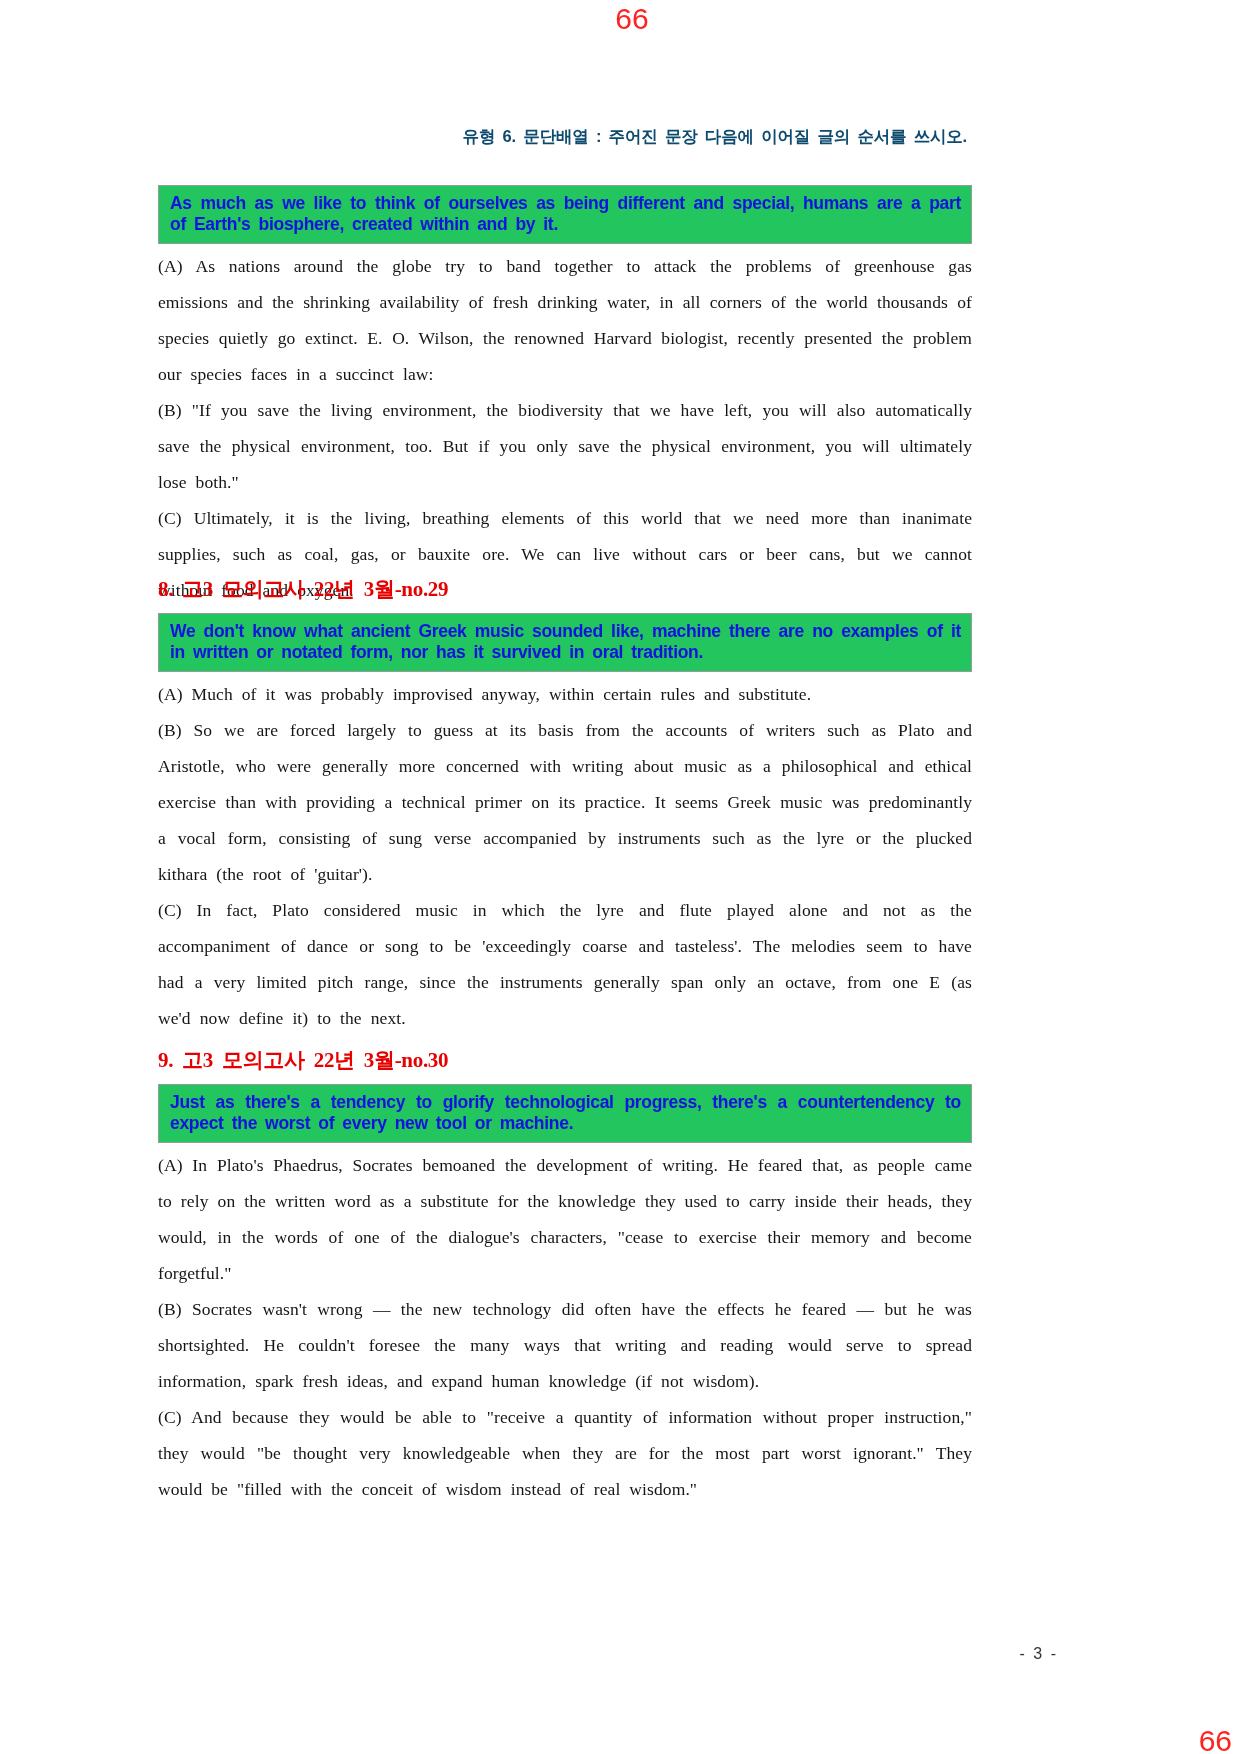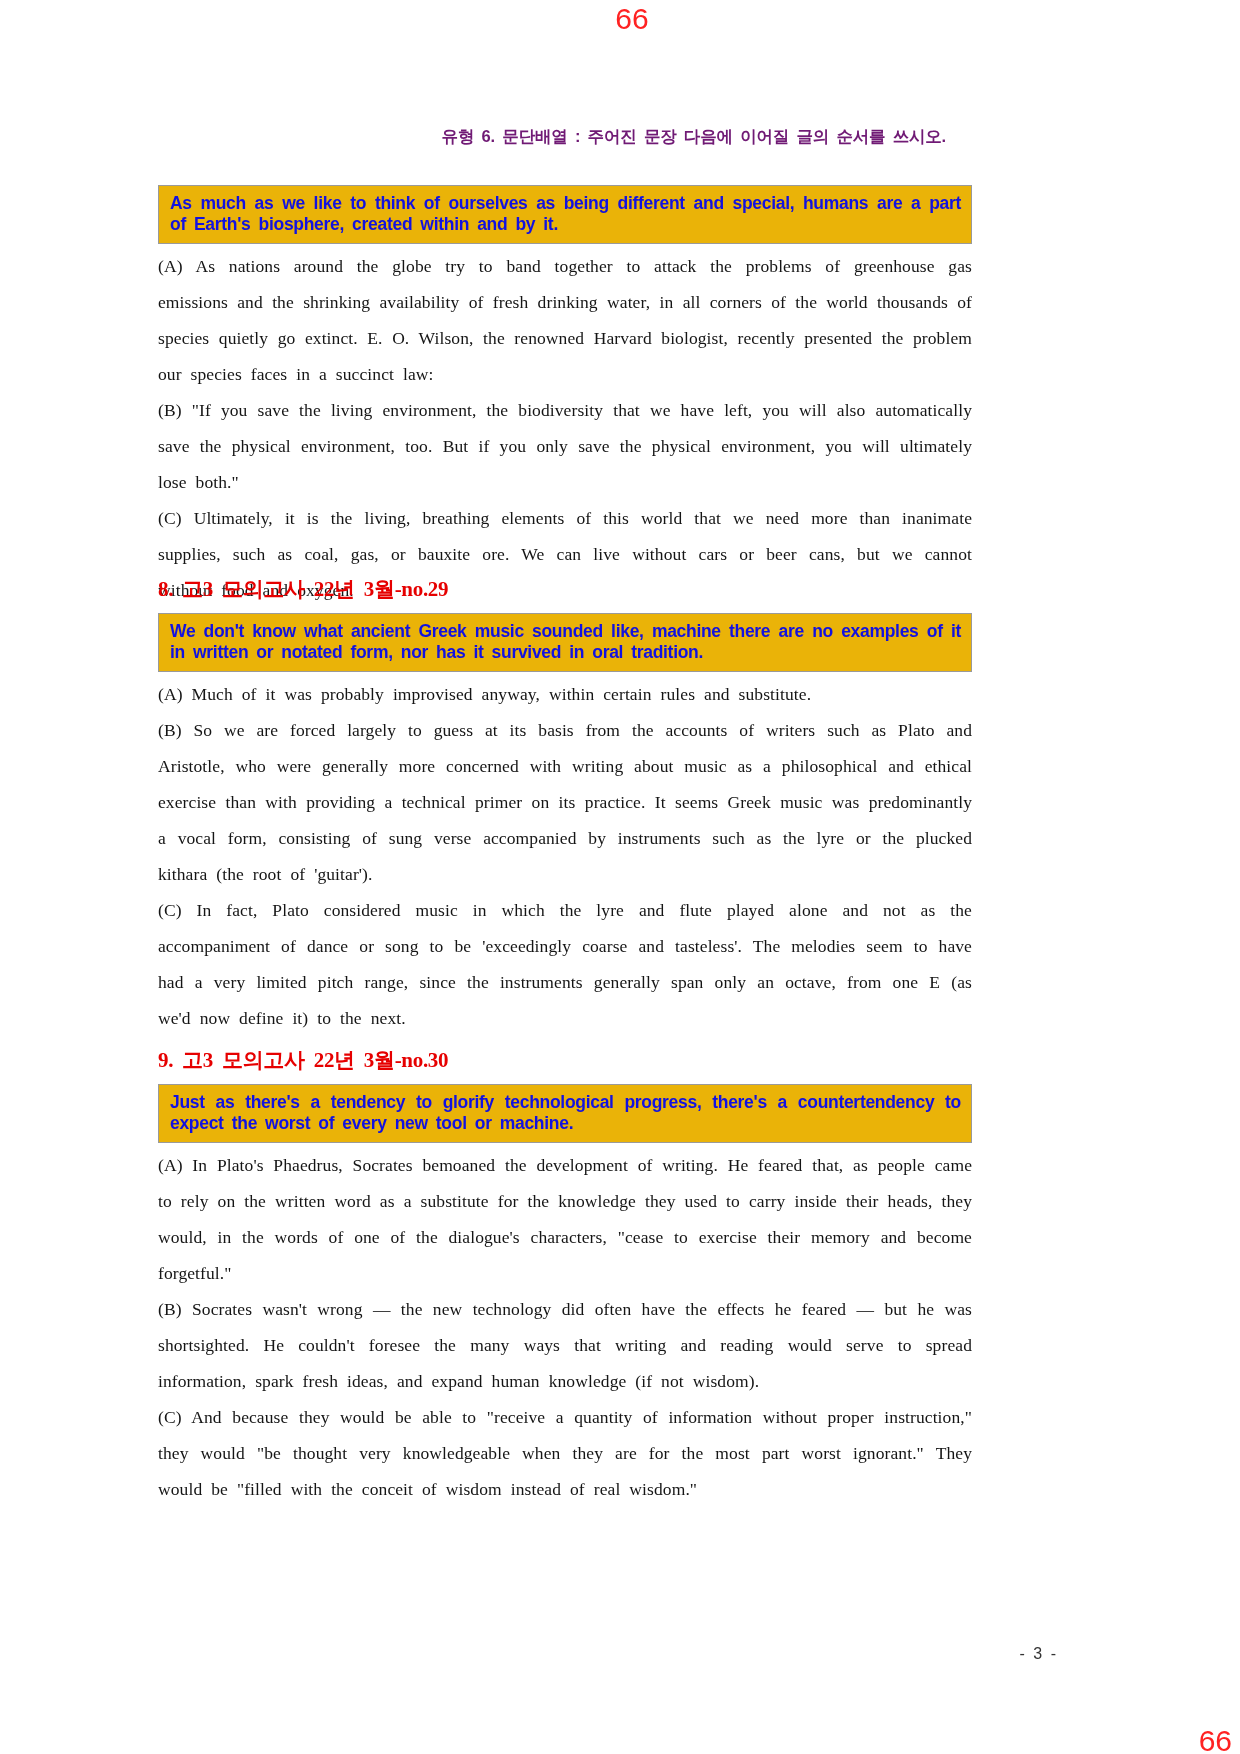--- a/index.html
+++ b/index.html
@@ -19,46 +19,46 @@
     font-size: 30px; font-weight: 400;
     color: #ff2222;
     letter-spacing: 0px;
     padding-left: 24px;
   }
   .corner-num.top { top: 2px; left: 0; width: 1240px; text-align: center; }
   .corner-num.bottom { right: 8px; bottom: -4px; }
 
   .instruction {
     position: absolute;
-    top: 126px; left: 144px; width: 814px;
+    top: 126px; left: 165px; width: 814px;
     padding-right: 12px;
     text-align: right;
     font-family: "Liberation Sans", sans-serif;
     font-weight: bold;
     font-size: 16.5px;
-    color: #701a75;
+    color: #0c4a6e;
     letter-spacing: -0.2px;
     word-spacing: 3px;
   }
 
   .exercise { position: absolute; left: 158px; width: 814px; }
 
   .exercise-heading {
     font-family: "Liberation Serif", serif;
     font-weight: bold;
     font-size: 21px;
     color: #e60000;
     letter-spacing: -0.3px;
     word-spacing: 4px;
     margin-bottom: 10px;
   }
 
   .given-box {
     border: 1px solid #9a9a9a;
-    background: #eab308;
+    background: #22c55e;
     padding: 7px 10px 8px 11px;
     margin-bottom: 4px;
   }
   .given-box p {
     font-family: "Liberation Sans", sans-serif;
     font-weight: bold;
     font-size: 17.5px;
     line-height: 21px;
     color: #1212e0;
     text-align: justify;

